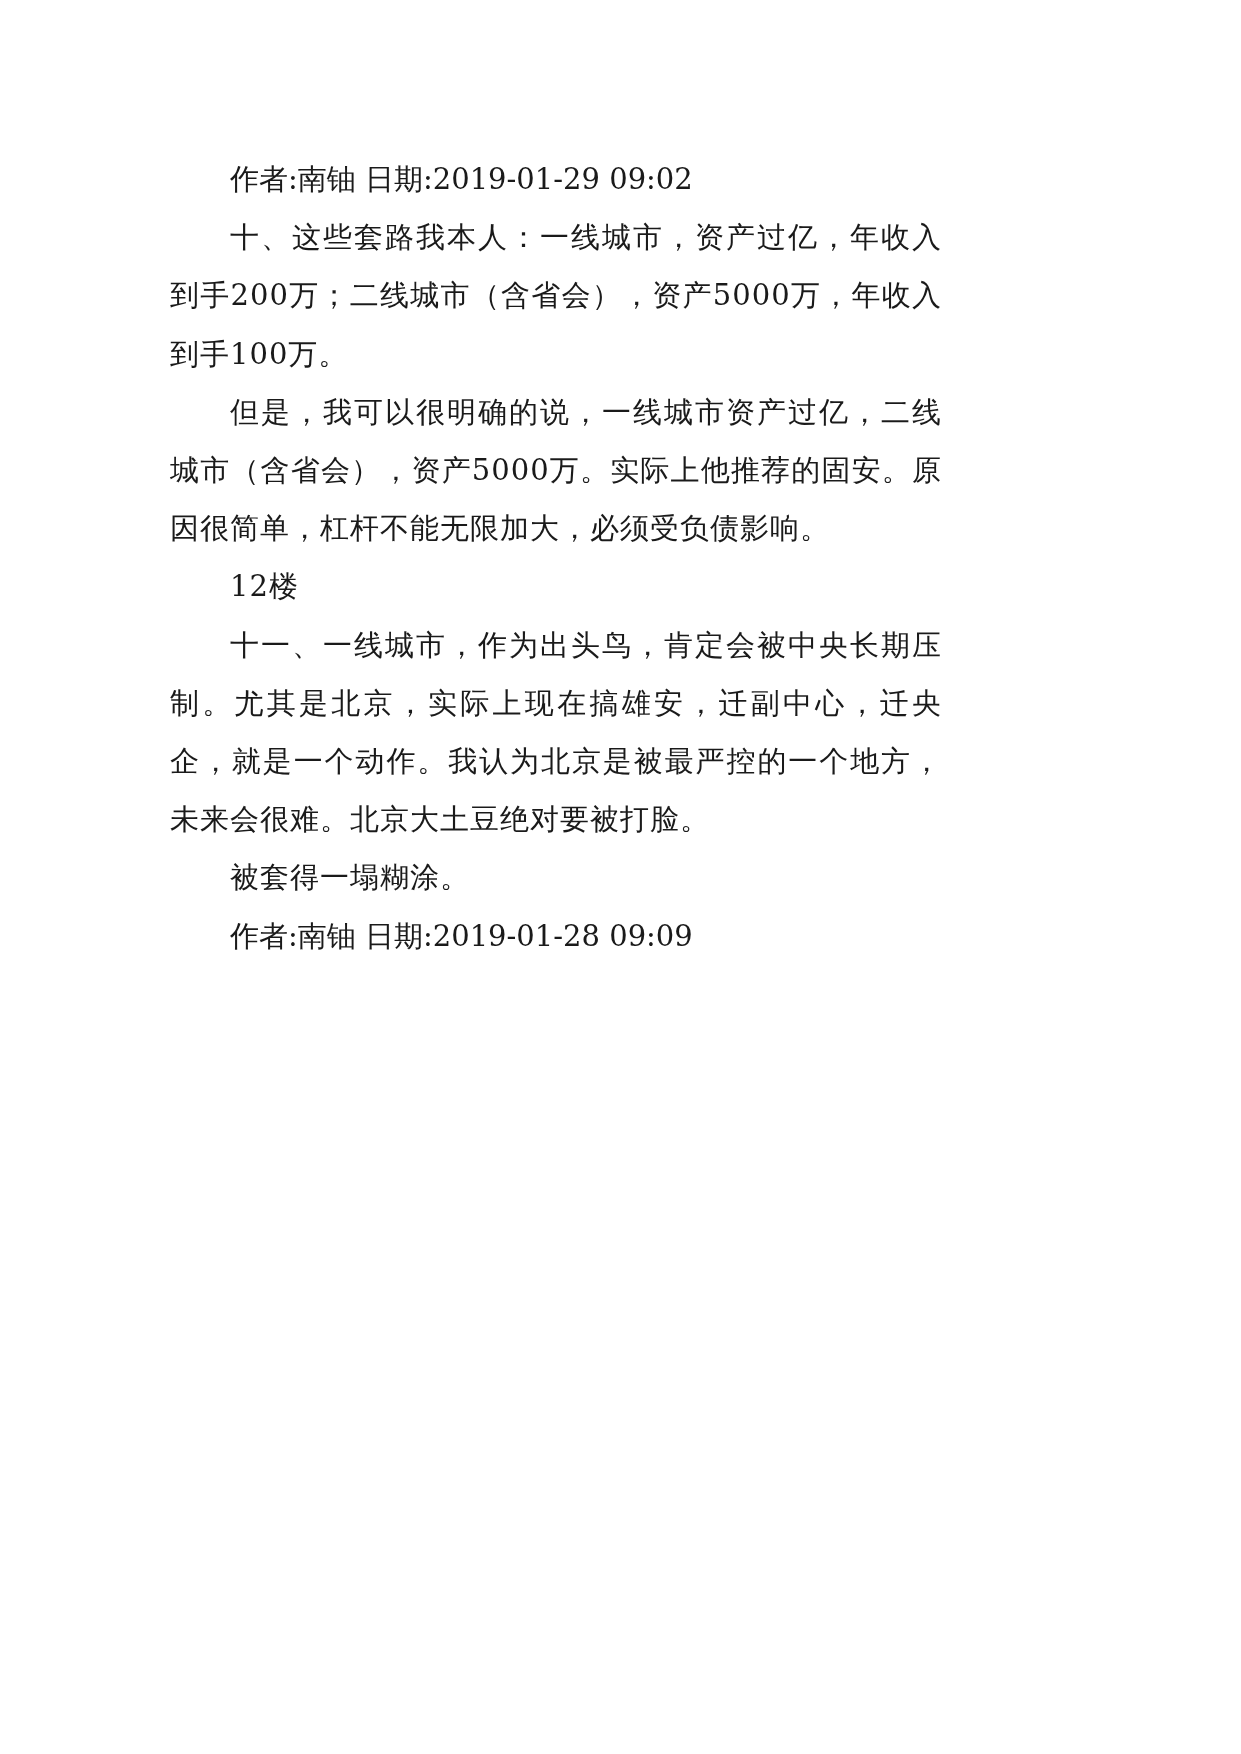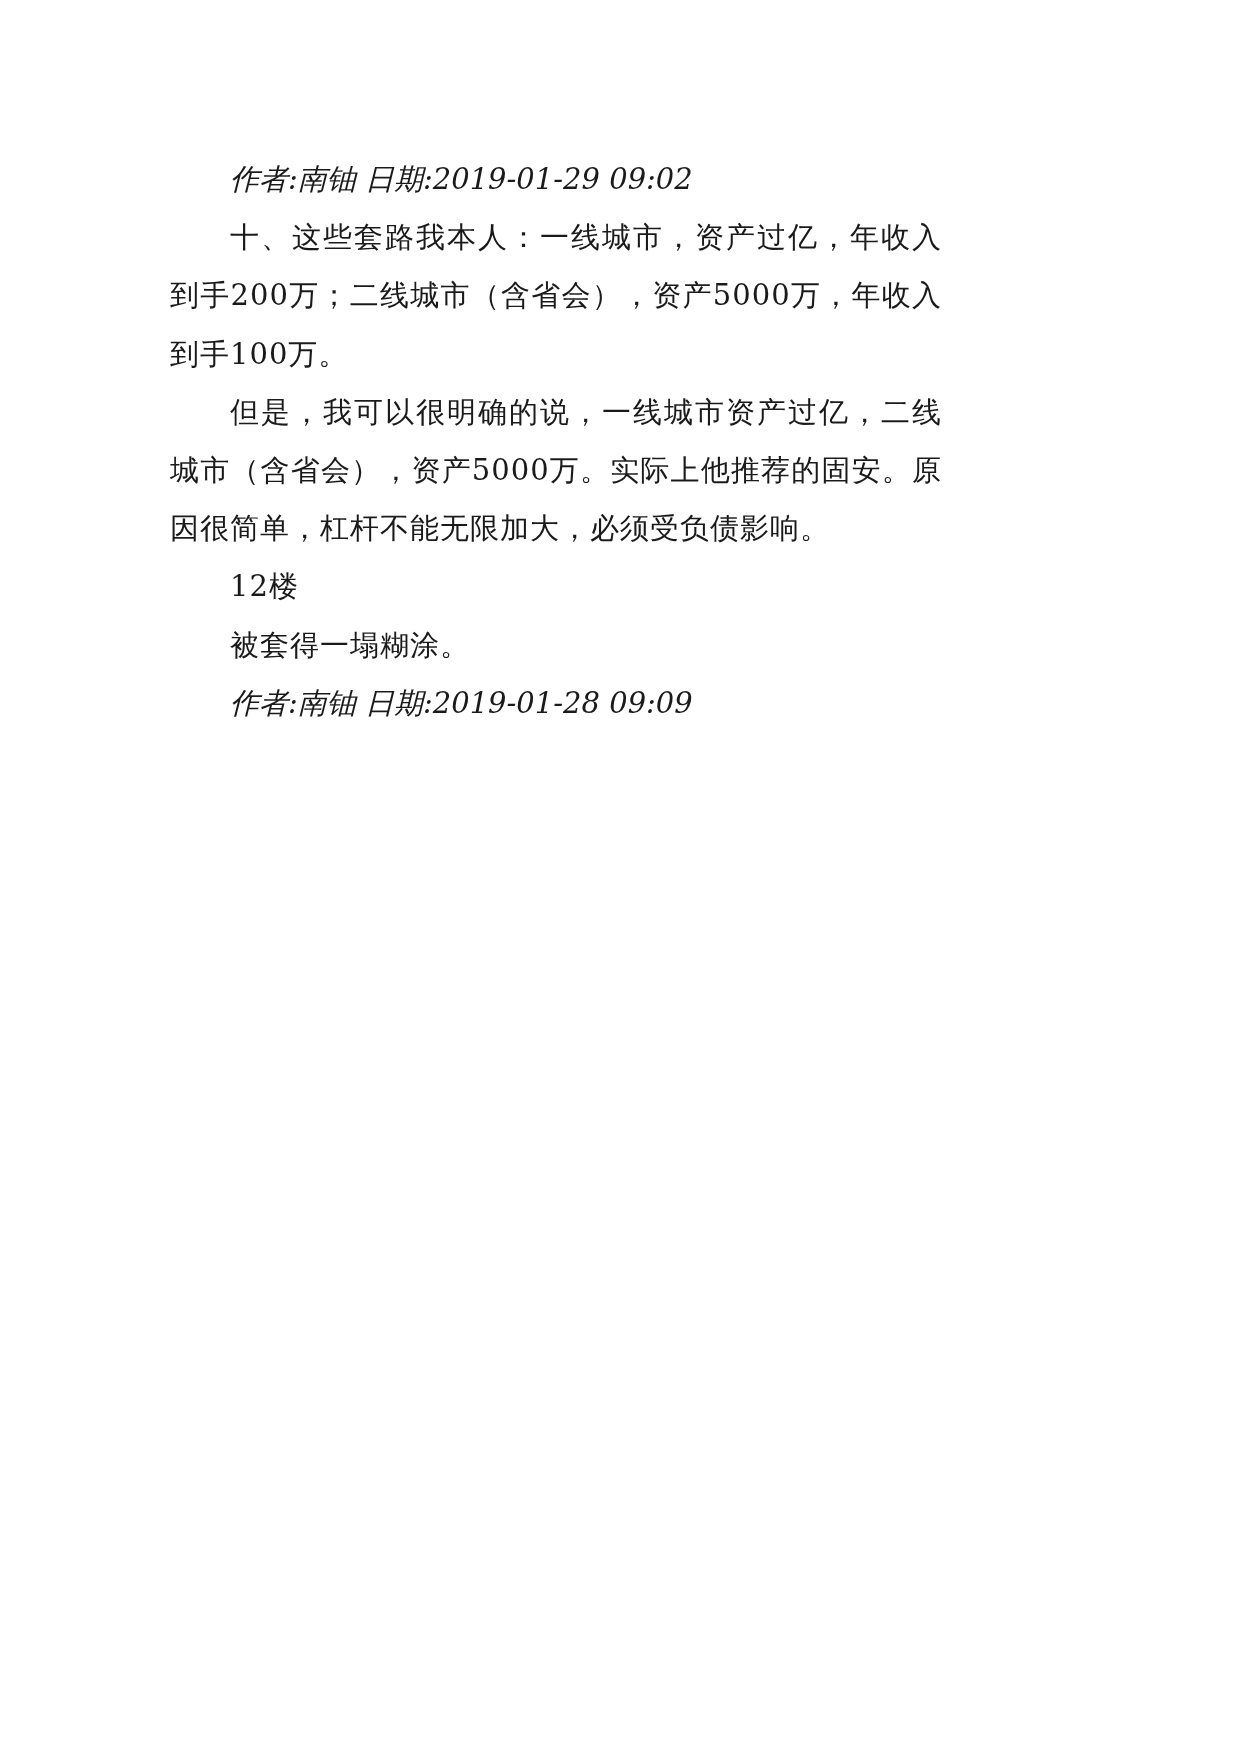--- a/index.html
+++ b/index.html
@@ -25,26 +25,26 @@
       font-size: 29px;
       line-height: 58.2px;
       margin: 0;
       text-indent: 60px;
       text-align: justify;
       letter-spacing: 1px;
       word-break: break-all;
     }
     .meta {
       letter-spacing: 0px;
-      font-style: italic;
     }
   </style>
 </head>
 <body>
 
 <div class="page">
   <p class="para meta">作者:南铀  日期:2019-01-29  09:02</p>
   <p class="para">十、这些套路我本人：一线城市，资产过亿，年收入到手200万；二线城市（含省会），资产5000万，年收入到手100万。</p>
   <p class="para">但是，我可以很明确的说，一线城市资产过亿，二线城市（含省会），资产5000万。实际上他推荐的固安。原因很简单，杠杆不能无限加大，必须受负债影响。</p>
   <p class="para">12楼</p>
+  <p class="para">十一、一线城市，作为出头鸟，肯定会被中央长期压制。尤其是北京，实际上现在搞雄安，迁副中心，迁央企，就是一个动作。我认为北京是被最严控的一个地方，未来会很难。北京大土豆绝对要被打脸。</p>
   <p class="para">被套得一塌糊涂。</p>
   <p class="para meta">作者:南铀  日期:2019-01-28  09:09</p>
 </div>
 
 </body></html>

